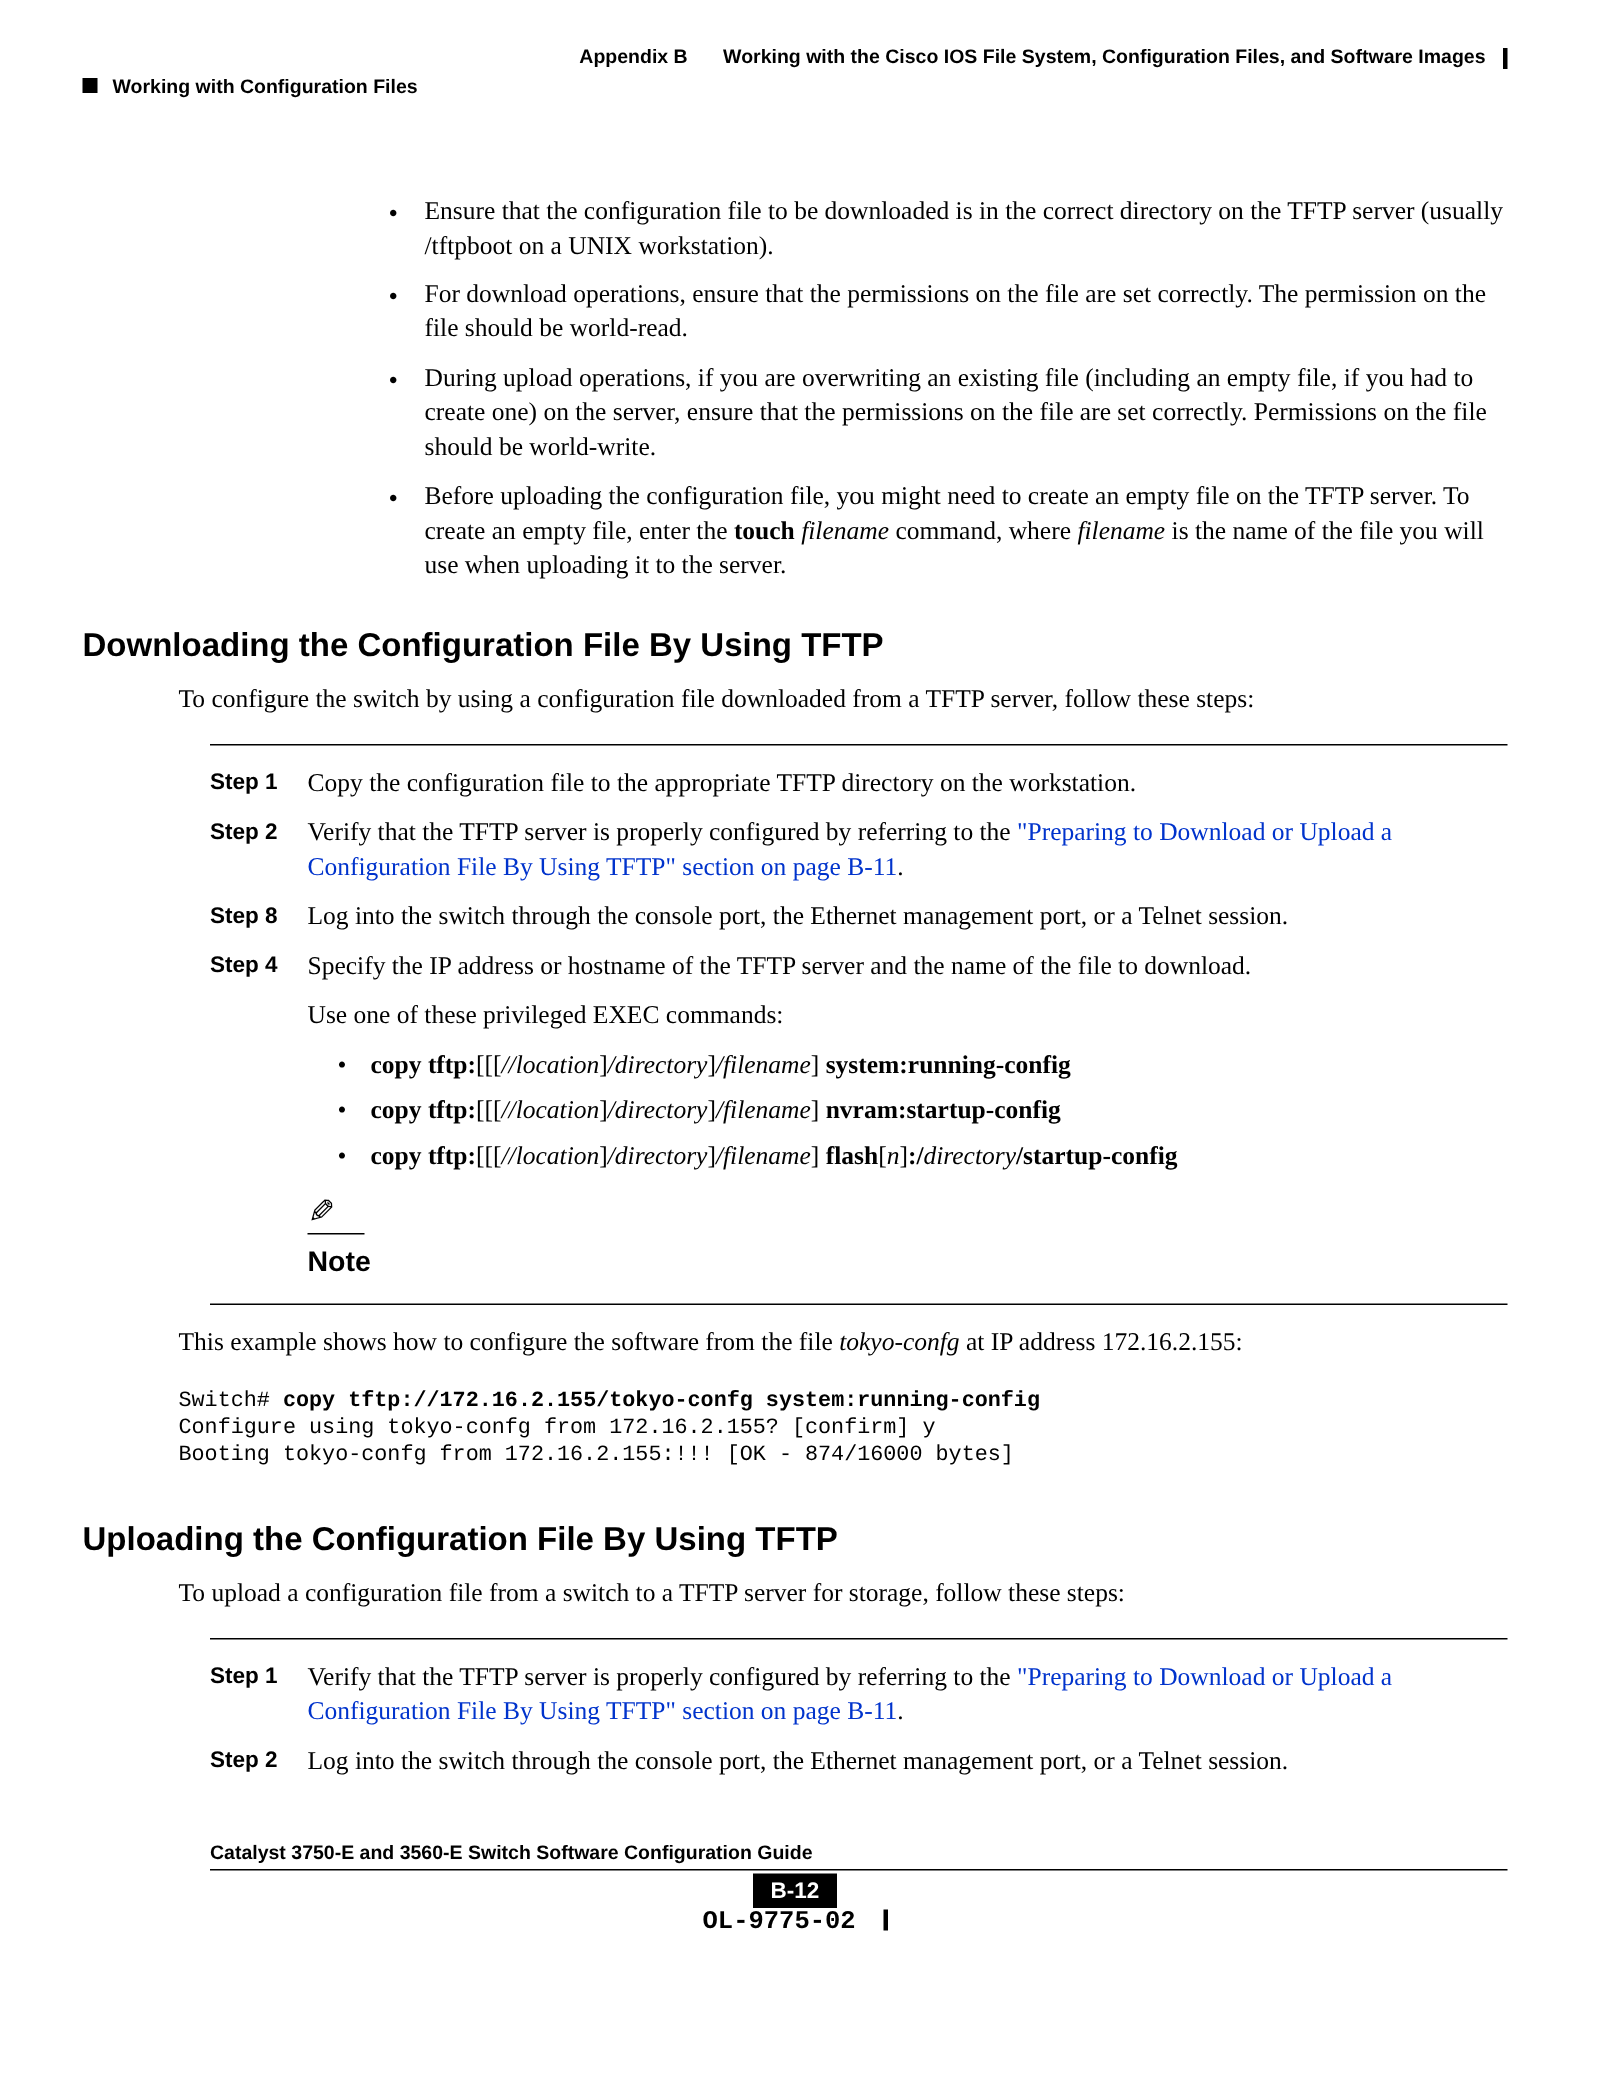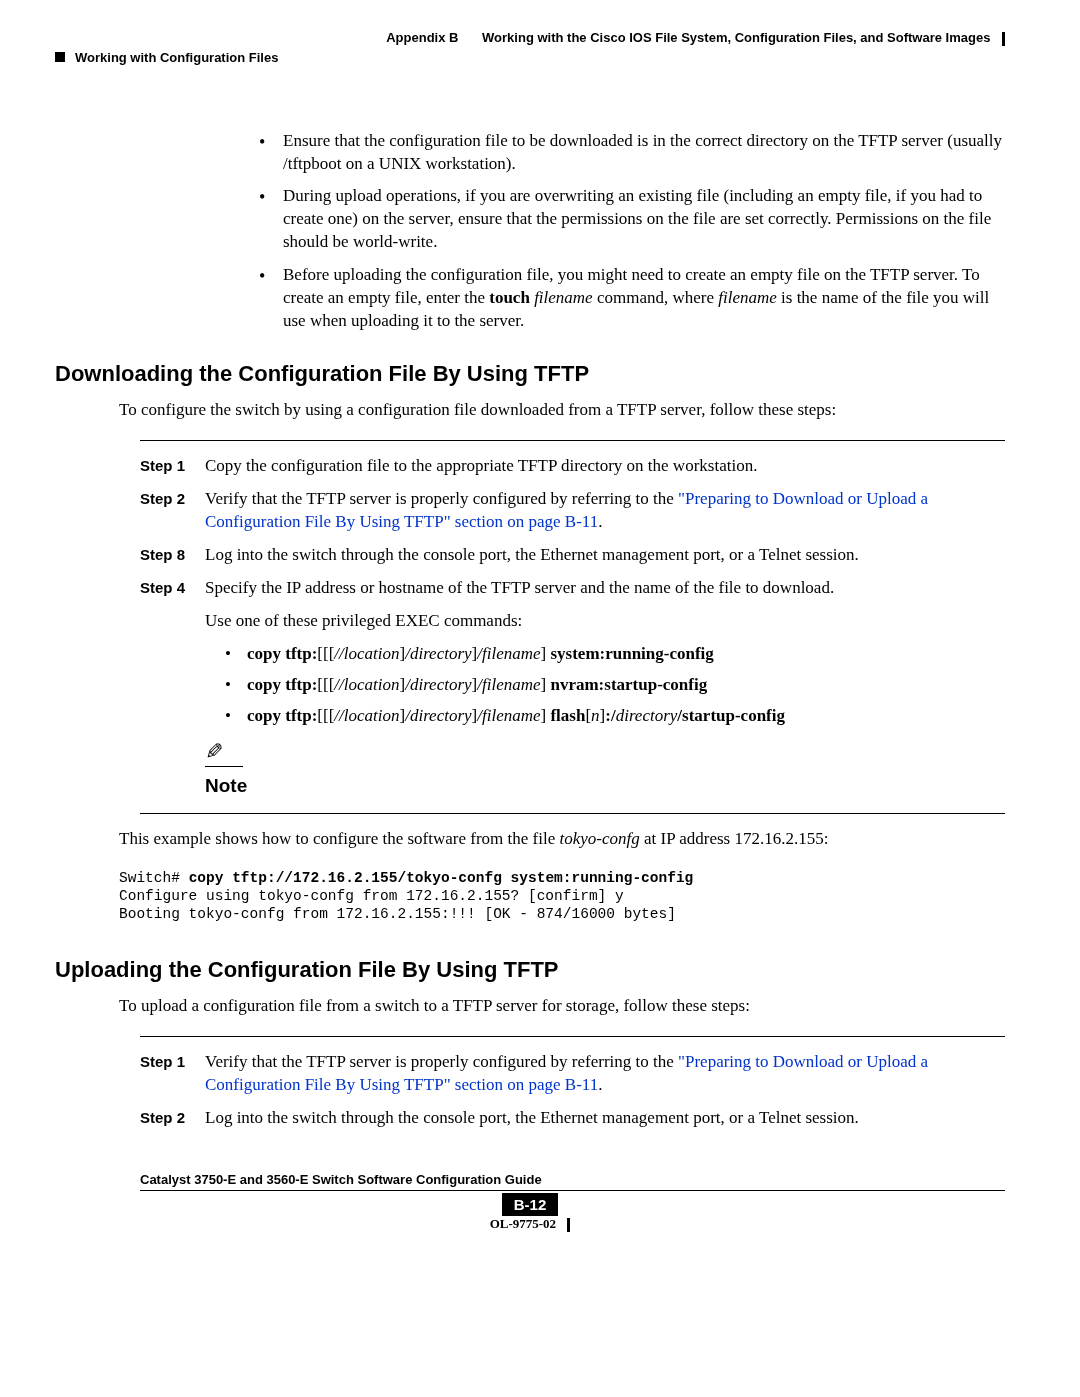--- a/index.html
+++ b/index.html
@@ -192,22 +192,22 @@
   .page-num-box {
     background: #000;
     color: #fff;
     font-family: Arial, Helvetica, sans-serif;
     font-weight: bold;
     font-size: 15px;
     padding: 3px 12px;
     display: inline-block;
   }
   .footer-right {
-    font-family: Liberation Serif, serif;
-    font-size: 13px;
+    font-family: Liberation Mono, monospace;
+    font-size: 17px;
     font-weight: bold;
   }
 </style>
 </head>
 <body>
 
 <div class="page">
 
   <div class="header">
     <div></div>
@@ -217,20 +217,21 @@
       <span class="rule-mark"></span>
     </div>
   </div>
   <div class="header-row2">
     <span class="sq-mark"></span>
     <span>Working with Configuration Files</span>
   </div>
 
   <ul class="bullet-list">
     <li>Ensure that the configuration file to be downloaded is in the correct directory on the TFTP server (usually /tftpboot on a UNIX workstation).</li>
+    <li>For download operations, ensure that the permissions on the file are set correctly. The permission on the file should be world-read.</li>
     <li>During upload operations, if you are overwriting an existing file (including an empty file, if you had to create one) on the server, ensure that the permissions on the file are set correctly. Permissions on the file should be world-write.</li>
     <li>
       <span>Before uploading the configuration file, you might need to create an empty file on the TFTP server. To create an empty file, enter the </span><span class="bold">touch</span><span> </span><span class="ital">filename</span><span> command, where </span><span class="ital">filename</span><span> is the name of the file you will use when uploading it to the server.</span>
     </li>
   </ul>
 
   <h2 class="section-h">Downloading the Configuration File By Using TFTP</h2>
   <div class="body-block">
     <p class="body-para">To configure the switch by using a configuration file downloaded from a TFTP server, follow these steps:</p>
   </div>

